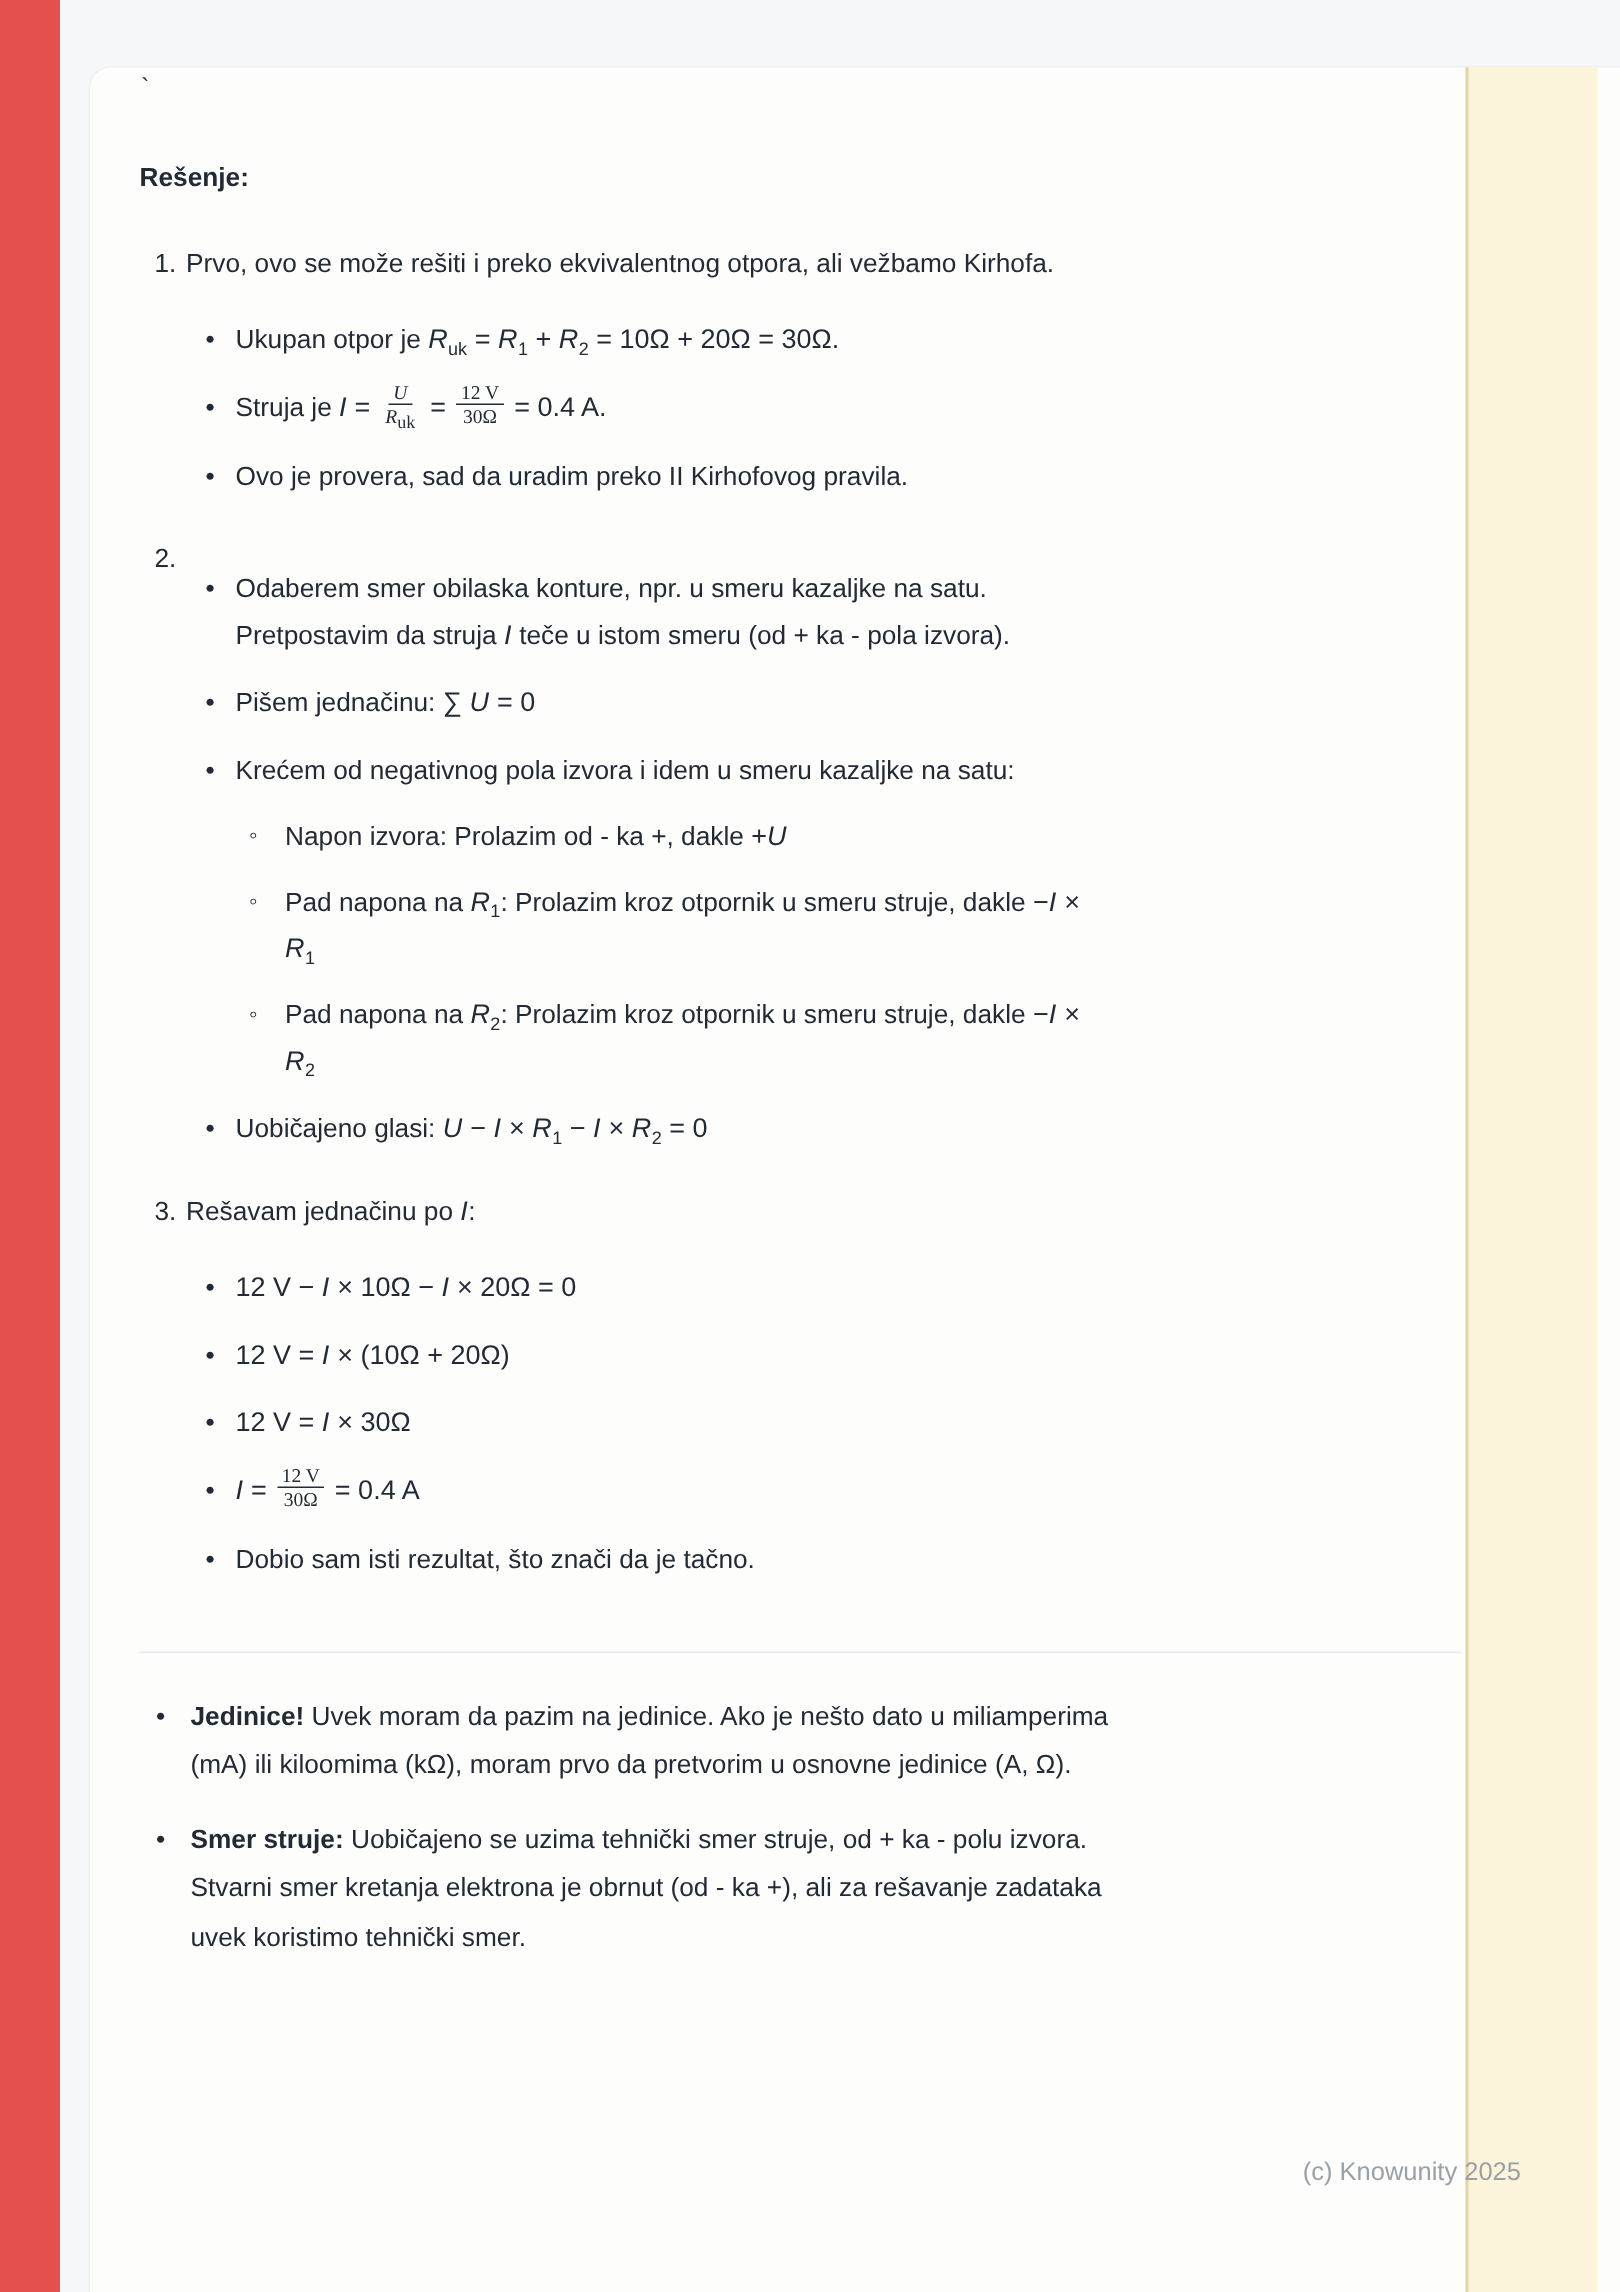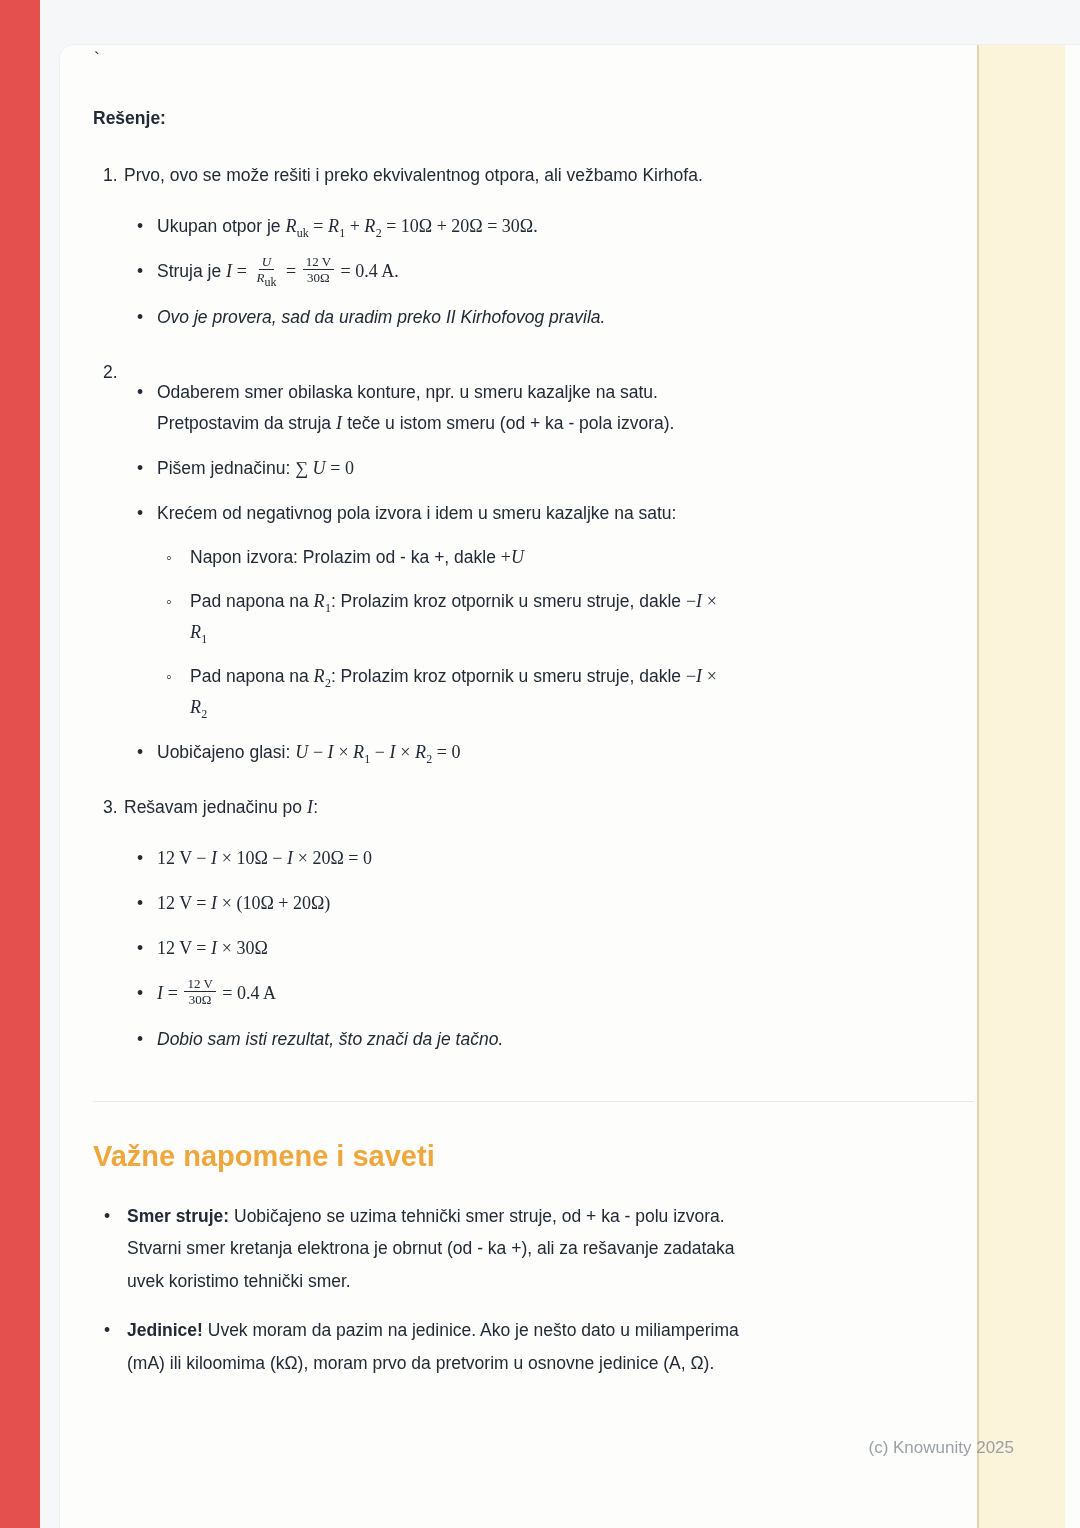--- a/index.html
+++ b/index.html
@@ -29,32 +29,32 @@
   .step-num{flex:none;width:31px;padding-left:10px}
   .step-body{flex:1;min-width:0}
   .step-title{font-weight:700}
   ul{list-style:none}
   ul.l1{margin-top:20px}
   ul.l1 > li{position:relative;padding-left:33px;margin-top:14px;max-width:780px}
   ul.l1 > li::before{content:"•";position:absolute;left:13px}
   ul.sub{margin-top:1px}
   ul.sub > li{position:relative;padding-left:33px;margin-top:13px;max-width:700px}
   ul.sub > li::before{content:"◦";position:absolute;left:9px;font-size:16px}
-  .math{font-family:Liberation Serif, serif;font-size:18px}
+  .math{font-family:Liberation Sans, sans-serif;font-size:18px}
   .math i{font-style:italic;letter-spacing:0.3px}
   sub{font-size:12px;line-height:0}
   .frac{
     display:inline-flex;flex-direction:column;align-items:center;
     vertical-align:middle;font-size:13px;line-height:15px;
     font-family:"Liberation Serif","DejaVu Serif",serif;
     margin:0 2px;transform:translateY(-3px);
   }
   .frac .fnum{border-bottom:1.2px solid currentColor;padding:0 3px}
   .frac .fden{padding:0 3px}
-  .it{font-style:italic}
+  .it{}
   .divider{border:0;border-top:1px solid #e7e9ec;margin-top:46px}
   .notes-title{font-size:29px;font-weight:700;color:var(--heading-orange,#efa63c);margin-top:36px;line-height:36px}
   ul.notes-list{margin-top:26px}
   ul.notes-list > li{position:relative;padding-left:34px;margin-top:17px;max-width:655px;line-height:32.5px}
   ul.notes-list > li::before{content:"•";position:absolute;left:11px}
   .lead{font-weight:700}
   .watermark{position:absolute;right:66px;bottom:70px;font-size:17px;color:var(--watermark,#9aa0a8);z-index:3}
 </style>
 </head>
 <body>
@@ -149,27 +149,26 @@
           </li>
           <li>
             <span class="it">Dobio sam isti rezultat, što znači da je tačno.</span>
           </li>
         </ul>
       </div>
     </div>
 
     <hr class="divider">
 
-    <h2 class="notes-title">Važne napomene i saveti</h2>
 
     <ul class="notes-list">
       <li>
-        <span class="lead">Smer struje:</span><span> Uobičajeno se uzima tehnički smer struje, od + ka - polu izvora. Stvarni smer kretanja elektrona je obrnut (od - ka +), ali za rešavanje zadataka uvek koristimo tehnički smer.</span>
+        <span class="lead">Jedinice!</span><span> Uvek moram da pazim na jedinice. Ako je nešto dato u miliamperima (mA) ili kiloomima (kΩ), moram prvo da pretvorim u osnovne jedinice (A, Ω).</span>
       </li>
       <li>
-        <span class="lead">Jedinice!</span><span> Uvek moram da pazim na jedinice. Ako je nešto dato u miliamperima (mA) ili kiloomima (kΩ), moram prvo da pretvorim u osnovne jedinice (A, Ω).</span>
+        <span class="lead">Smer struje:</span><span> Uobičajeno se uzima tehnički smer struje, od + ka - polu izvora. Stvarni smer kretanja elektrona je obrnut (od - ka +), ali za rešavanje zadataka uvek koristimo tehnički smer.</span>
       </li>
     </ul>
 
   </div>
 
   <div class="watermark">(c) Knowunity 2025</div>
 </div>
 
 </body></html>

